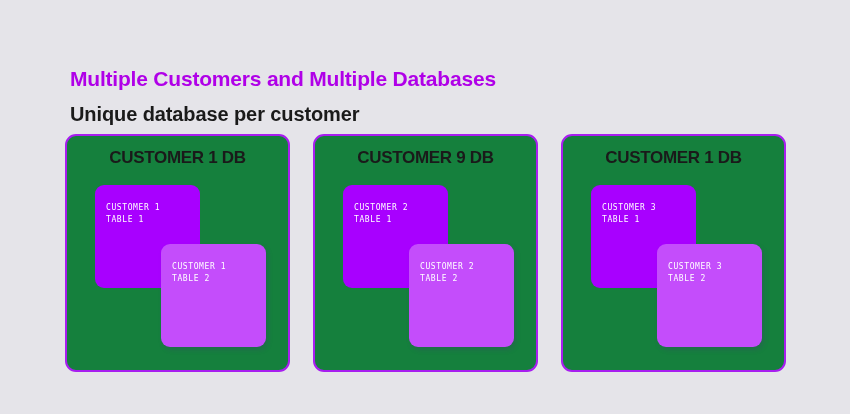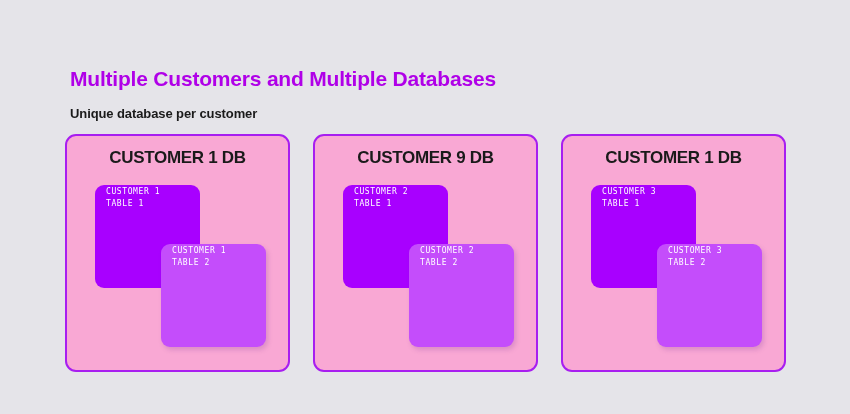--- a/index.html
+++ b/index.html
@@ -28,21 +28,21 @@
   }
   .main-title {
     font-size: 21px;
     font-weight: bold;
     color: #b000e8;
     letter-spacing: -0.2px;
     line-height: 26px;
     white-space: nowrap;
   }
   .sub-title {
-    font-size: 13px;
+    font-size: 20px;
     font-weight: bold;
     color: #1a1a1a;
     letter-spacing: -0.1px;
     line-height: 20px;
     margin-top: 12px;
     white-space: nowrap;
   }
 
   
   .cards {
@@ -53,21 +53,21 @@
     height: 238px;
     display: flex;
     justify-content: space-between;
   }
 
   .db-card {
     position: relative;
     width: 225px;
     height: 238px;
     box-sizing: border-box;
-    background: #f9a8d4;
+    background: #15803d;
     border: 2px solid #a81ef0;
     border-radius: 11px;
   }
 
   .card-title {
     position: absolute;
     top: 12px;
     left: 0;
     right: 0;
     text-align: center;
@@ -78,21 +78,21 @@
     white-space: nowrap;
   }
 
   
   .table-box {
     position: absolute;
     width: 105px;
     height: 103px;
     border-radius: 9px;
     box-sizing: border-box;
-    padding: 1px 0 0 11px;
+    padding: 17px 0 0 11px;
   }
   .table-box.back {
     left: 28px;
     top: 49px;
     background: #a800ff;
     z-index: 1;
   }
   .table-box.front {
     left: 94px;
     top: 108px;

